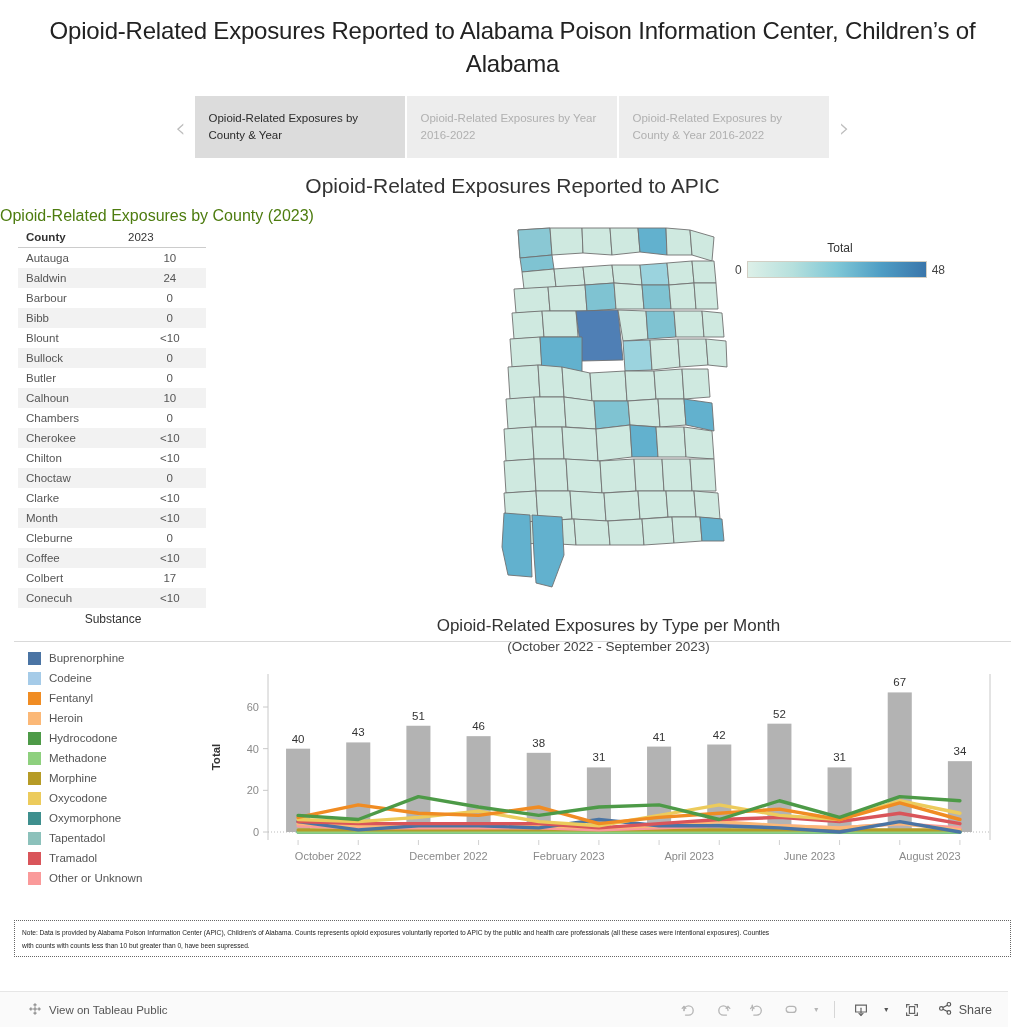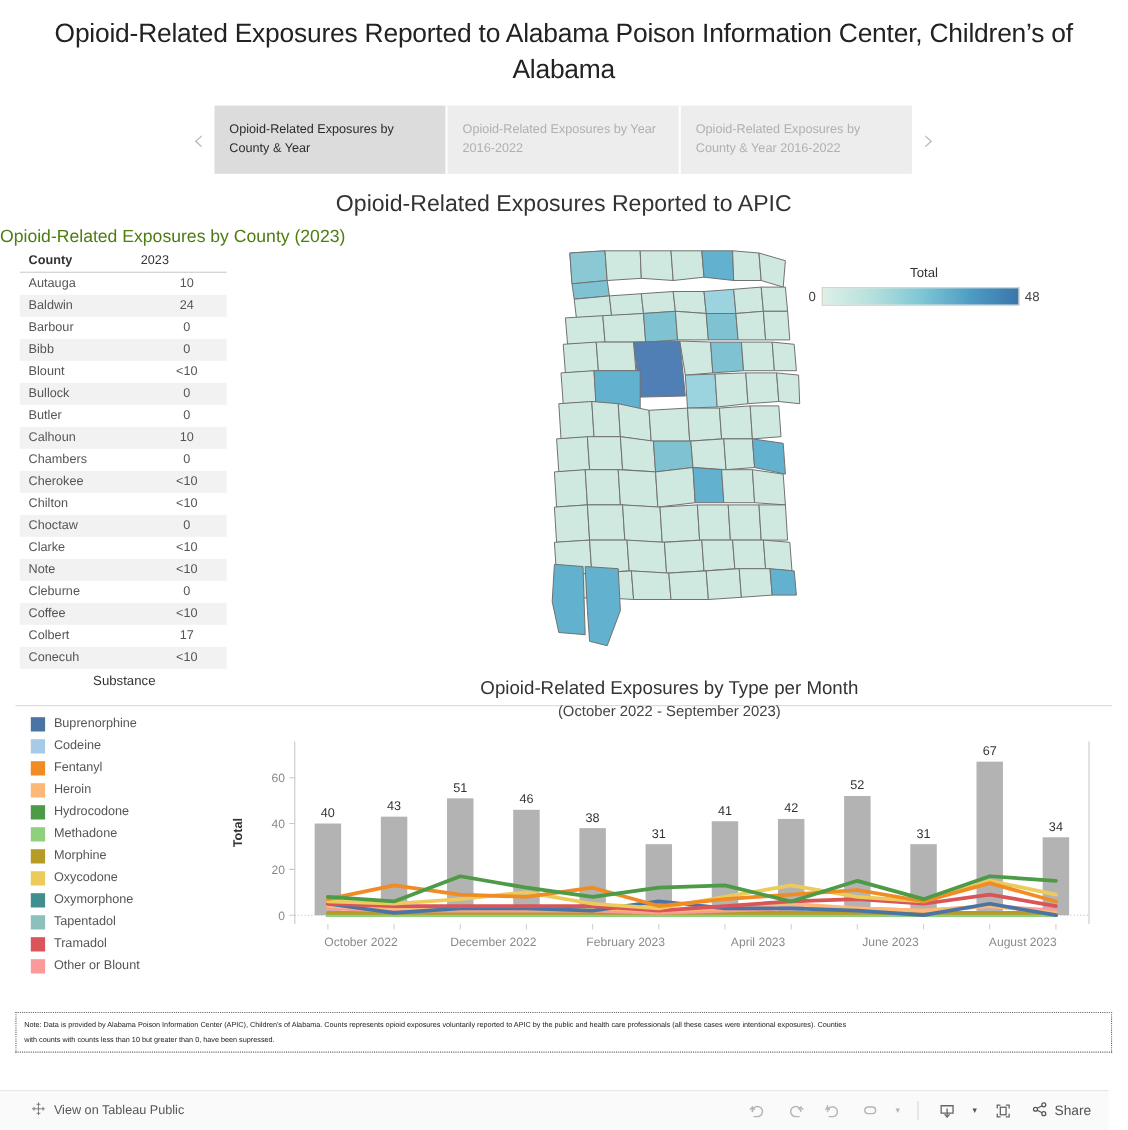--- a/index.html
+++ b/index.html
@@ -295,21 +295,21 @@
         </div>
         <div class="ct-row">
           <div class="c-name">Choctaw</div>
           <div class="c-val">0</div>
         </div>
         <div class="ct-row">
           <div class="c-name">Clarke</div>
           <div class="c-val">&lt;10</div>
         </div>
         <div class="ct-row">
-          <div class="c-name">Note</div>
+          <div class="c-name">Month</div>
           <div class="c-val">&lt;10</div>
         </div>
         <div class="ct-row">
           <div class="c-name">Cleburne</div>
           <div class="c-val">0</div>
         </div>
         <div class="ct-row">
           <div class="c-name">Coffee</div>
           <div class="c-val">&lt;10</div>
         </div>
@@ -479,21 +479,21 @@
         <div class="sl-item">
           <span class="sl-swatch" style="background: rgb(140, 193, 187);"></span>
           <span>Tapentadol</span>
         </div>
         <div class="sl-item">
           <span class="sl-swatch" style="background: rgb(217, 85, 90);"></span>
           <span>Tramadol</span>
         </div>
         <div class="sl-item">
           <span class="sl-swatch" style="background: rgb(250, 154, 154);"></span>
-          <span>Other or Blount</span>
+          <span>Other or Unknown</span>
         </div>
       </div>
   </div>
 
   <div class="chart-block">
     <div class="chart-title">Opioid-Related Exposures by Type per Month</div>
     <div class="chart-subtitle">(October 2022 - September 2023)</div>
     <div class="chart-svg-holder">
       <svg id="combo-chart" width="810" height="205">
           <line x1="68" y1="14" x2="68" y2="180" stroke="#c8c8c8" stroke-width="1"></line>

